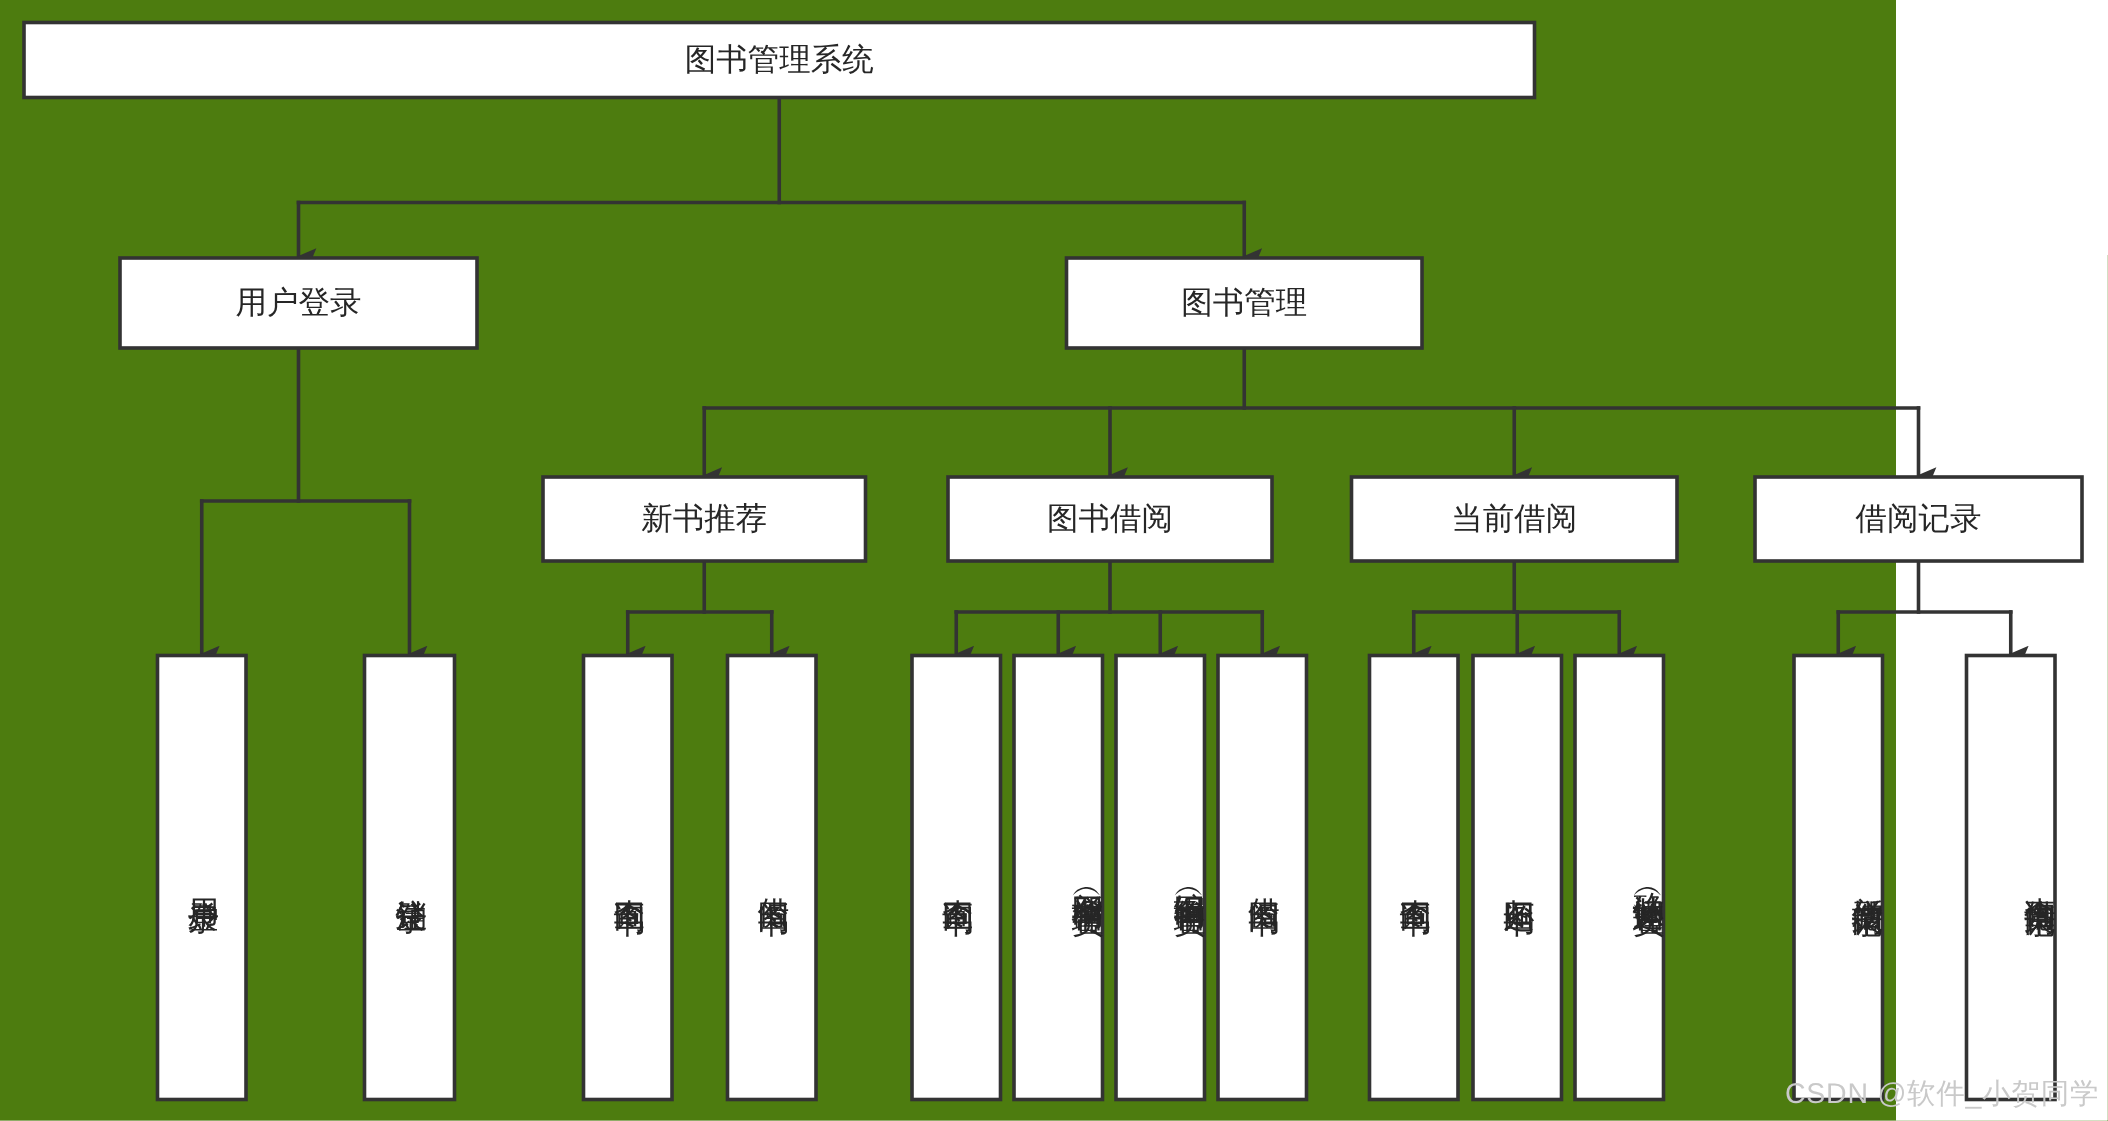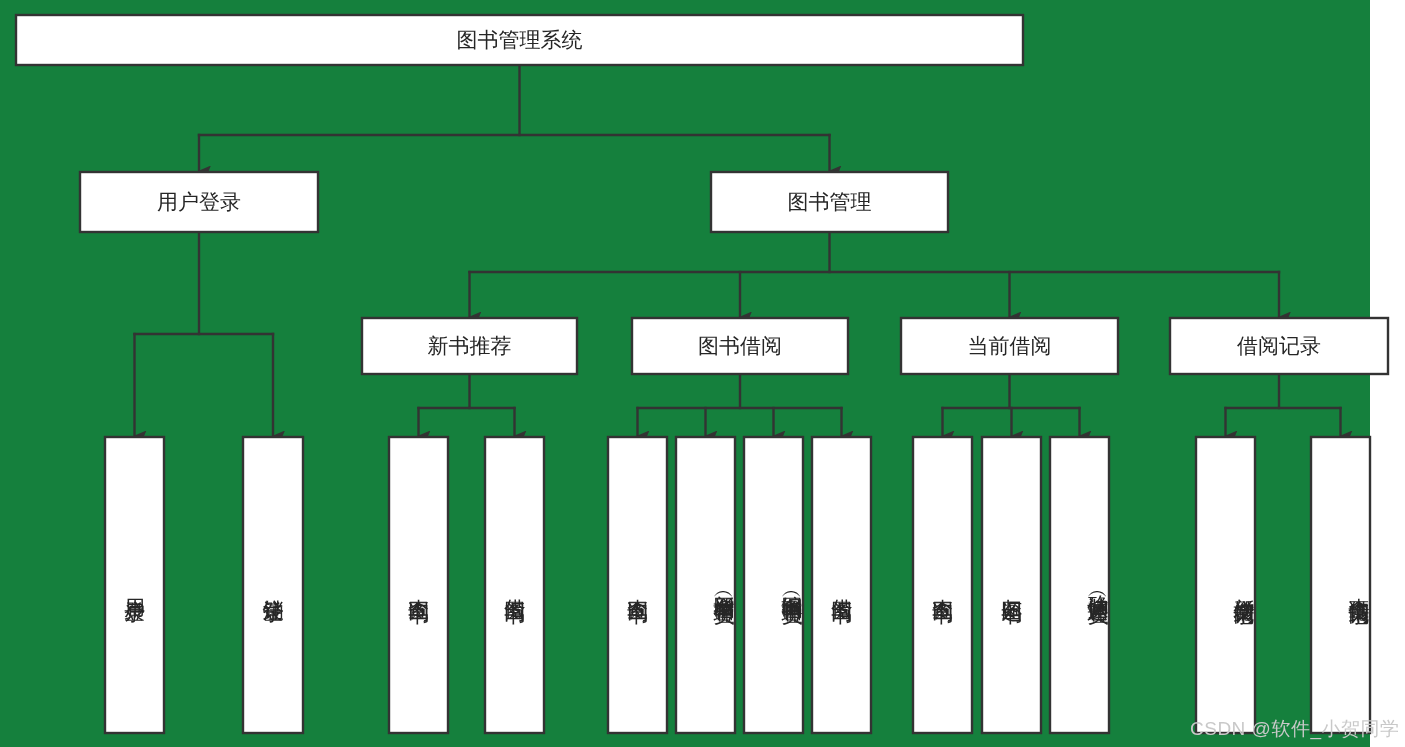--- a/index.html
+++ b/index.html
@@ -8,23 +8,23 @@
     background: #ffffff;
   }
   body {
     width: 1405px;
     height: 747px;
     overflow: hidden;
     font-family: "Liberation Sans", "DejaVu Sans", sans-serif;
   }
   #diagram-root {
     position: relative;
-    width: 1370px;
+    width: 1264px;
     height: 747px;
-    background: #15803d;
+    background: #4d7c0f;
   }
   svg.tree-canvas {
     position: absolute;
     left: 0;
     top: 0;
     width: 1405px;
     height: 747px;
     display: block;
   }
   .node-box {

